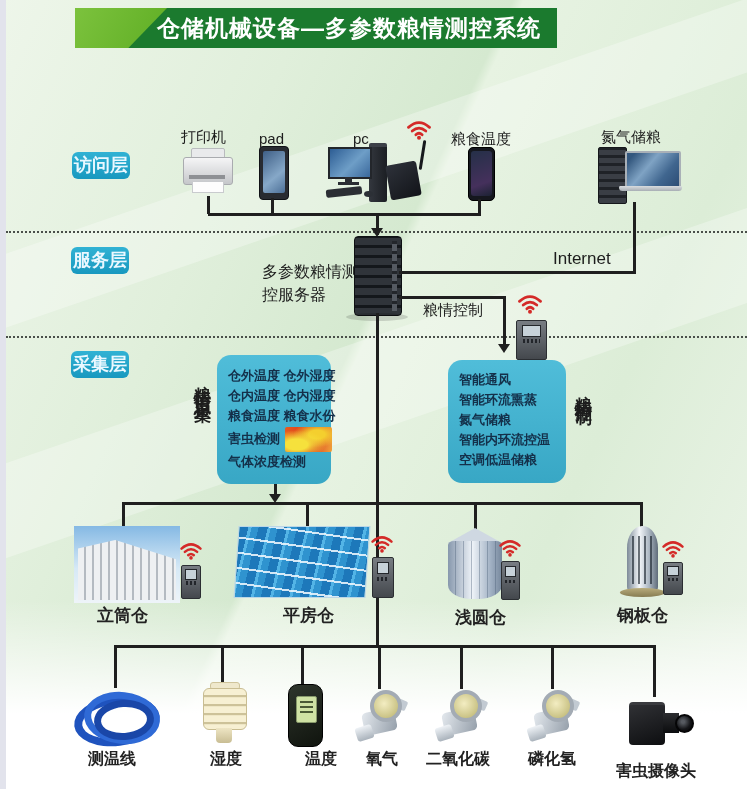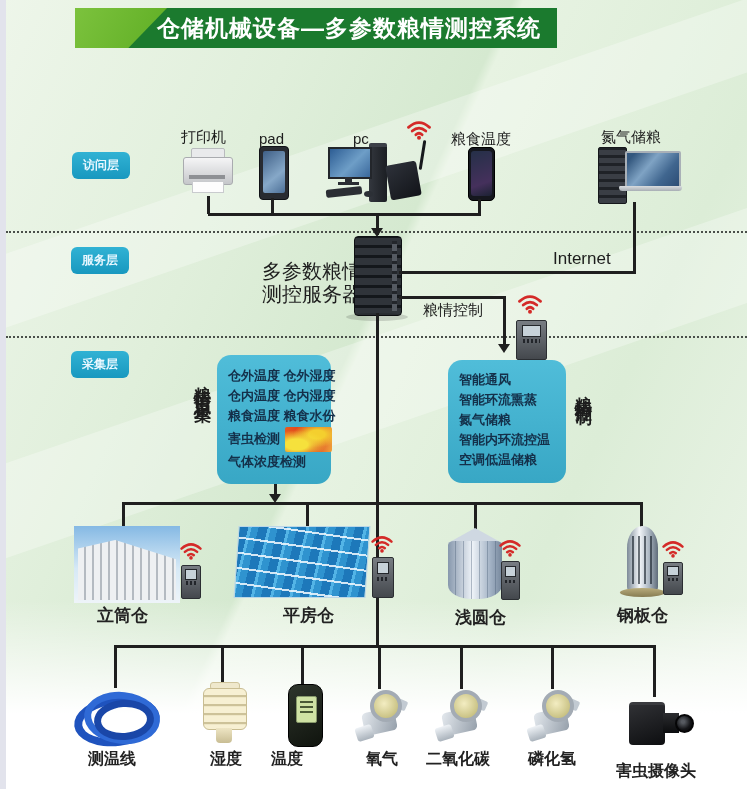--- a/index.html
+++ b/index.html
@@ -16,21 +16,21 @@
   .banner{left:75px;top:8px;width:482px;height:40px;background:var(--banner-dark-green,#1b7a2e);}
   .banner-wedge{left:0;top:0;width:92px;height:40px;background:linear-gradient(120deg,#7cc23d,#5fae24);
     clip-path:polygon(0 0,100% 0,58% 100%,0 100%);}
   .banner-title{left:0;top:0;width:482px;height:40px;line-height:40px;text-align:center;padding-left:66px;box-sizing:border-box;
     color:#fff;font-size:23px;font-weight:bold;letter-spacing:1px;}
   .subtitle{left:290px;top:60px;width:420px;text-align:right;color:var(--subtitle-green,#1fa037);
     font-size:19px;font-weight:bold;}
   
   .divider{height:0;border-top:2px dotted #4a4f4a;width:741px;left:6px;}
   .badge{width:58px;height:27px;line-height:27px;text-align:center;border-radius:6px;
-    background:linear-gradient(180deg,#31b2d4,#1898bf);color:#eaf8ff;font-size:12px;font-weight:bold;}
+    background:linear-gradient(180deg,#31b2d4,#1898bf);color:#eaf8ff;font-size:18px;font-weight:bold;}
   
   .lbl{font-size:15px;color:#1d1d1d;white-space:nowrap;}
   .lbl-b{font-size:17px;font-weight:600;color:#222;white-space:nowrap;}
   .lbl-s{font-size:16px;font-weight:600;color:#222;white-space:nowrap;}
   
   .lnh{height:3px;background:#1f1f1f;}
   .lnv{width:3px;background:#1f1f1f;}
   .arr{width:0;height:0;border-left:6px solid transparent;border-right:6px solid transparent;border-top:9px solid #1f1f1f;}
   
   .wifi{width:26px;height:20px;}
@@ -182,21 +182,21 @@
   <div class="abs lap-scr" style="left:625px;top:151px;width:52px;height:34px;"></div>
   <div class="abs lap-base" style="left:619px;top:186px;width:63px;height:5px;"></div>
 
   <div class="abs lnh" style="left:208px;top:213px;width:273px;"></div>
   <div class="abs lnv" style="left:207px;top:196px;height:18px;"></div>
   <div class="abs lnv" style="left:271px;top:198px;height:16px;"></div>
   <div class="abs lnv" style="left:376px;top:213px;height:22px;"></div>
   <div class="abs lnv" style="left:478px;top:199px;height:15px;"></div>
   <div class="abs arr" style="left:371px;top:228px;"></div>
 
-  <div class="abs lbl" style="left:262px;top:260px;width:102px;white-space:normal;font-size:20px;line-height:23px;">多参数粮情测控服务器</div>
+  <div class="abs lbl" style="left:262px;top:260px;width:102px;white-space:normal;font-size:16px;line-height:23px;">多参数粮情测控服务器</div>
   <div class="abs server" style="left:354px;top:236px;width:46px;height:78px;"></div>
   <div class="abs shadow" style="left:346px;top:313px;width:62px;height:8px;"></div>
 
   <div class="abs lnv" style="left:633px;top:202px;height:71px;"></div>
   <div class="abs lnh" style="left:399px;top:271px;width:237px;"></div>
   <div class="abs lbl" style="left:553px;top:249px;font-size:17px;">Internet</div>
 
   <div class="abs lnh" style="left:399px;top:296px;width:107px;"></div>
   <div class="abs lnv" style="left:503px;top:296px;height:50px;"></div>
   <div class="abs arr" style="left:498px;top:344px;"></div>
@@ -317,21 +317,21 @@
   <div class="abs" style="left:203px;top:682px;width:44px;height:64px;">
     <div class="abs louver-cap" style="left:7px;top:0;width:28px;height:6px;"></div>
     <div class="abs louver-body" style="left:0;top:6px;width:42px;height:40px;"></div>
     <div class="abs louver-stem" style="left:13px;top:46px;width:16px;height:15px;"></div>
   </div>
   <div class="abs lbl-s" style="left:210px;top:749px;">湿度</div>
 
   <div class="abs thermo" style="left:288px;top:684px;width:33px;height:61px;">
     <div class="lcd"></div>
   </div>
-  <div class="abs lbl-s" style="left:271px;top:749px;">温度</div>
+  <div class="abs lbl-s" style="left:305px;top:749px;">温度</div>
 
   <div class="abs gas" style="left:356px;top:690px;width:54px;height:56px;">
     <div class="g-body"></div>
       <div class="g-fit1"></div>
       <div class="g-fit2"></div>
       <div class="g-ring"></div>
   </div>
   <div class="abs lbl-s" style="left:366px;top:749px;">氧气</div>
 
   <div class="abs gas" style="left:436px;top:690px;width:54px;height:56px;">

